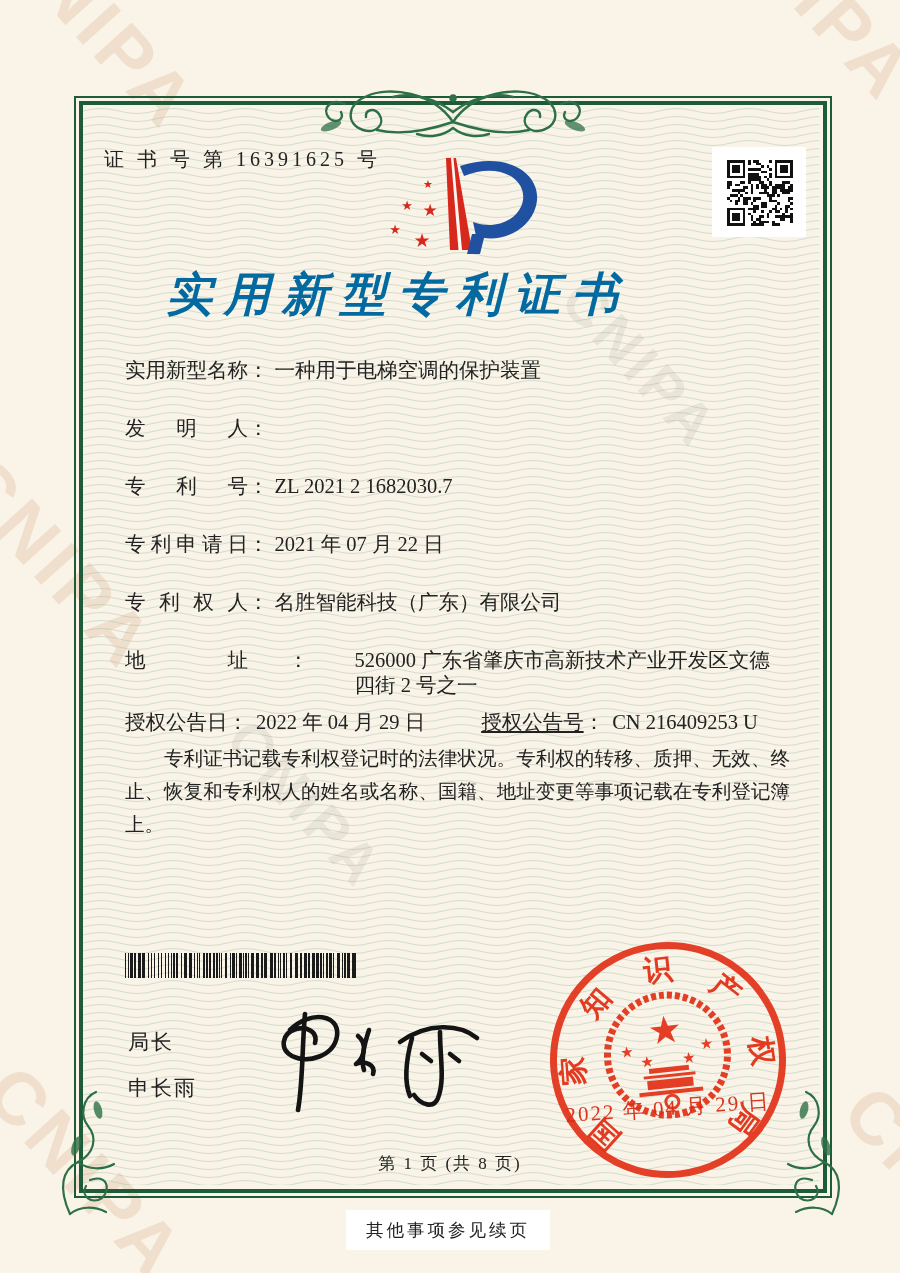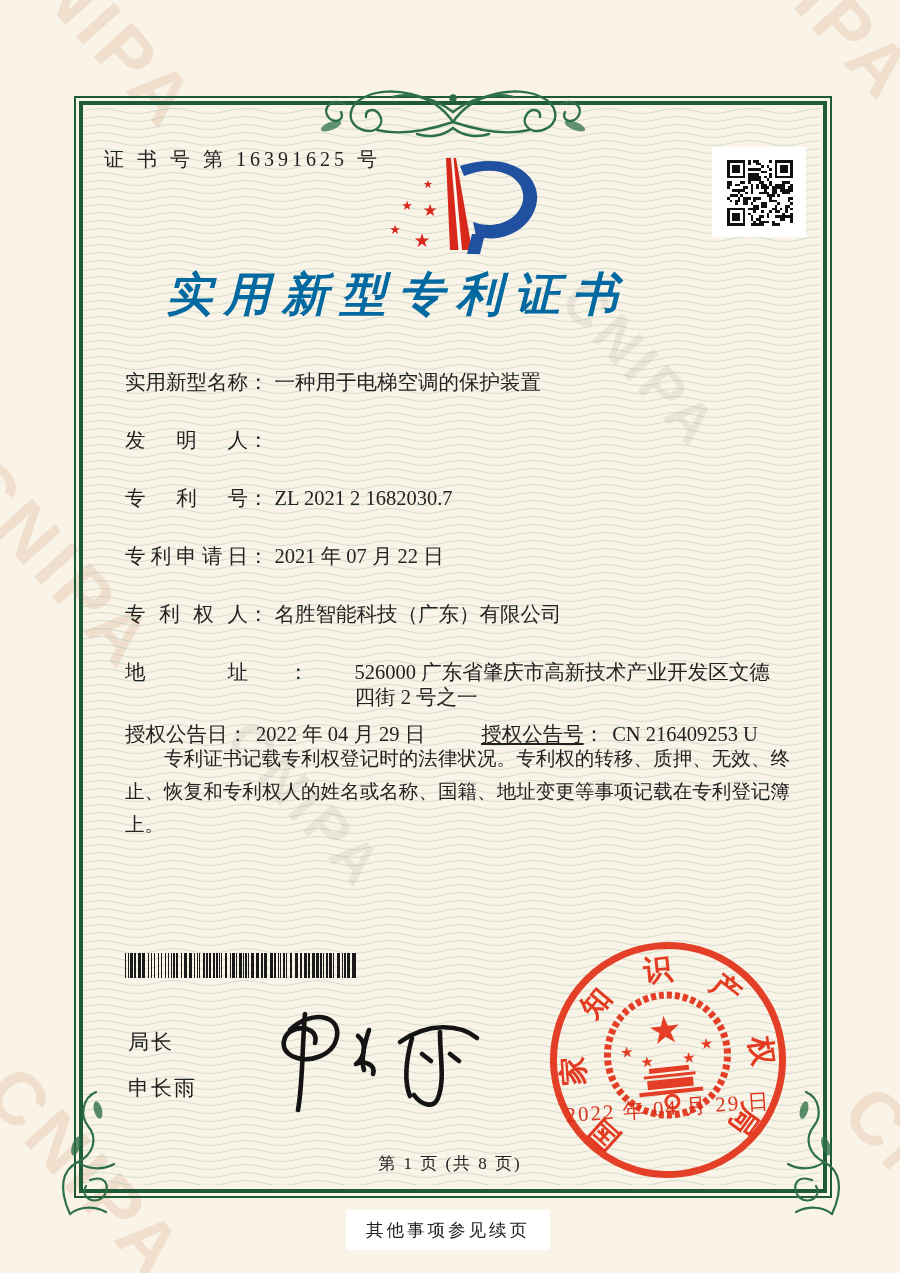--- a/index.html
+++ b/index.html
@@ -25,21 +25,21 @@
   #cert-no{position:absolute;left:104px;top:146px;font-size:20px;letter-spacing:4px;
       color:#222;z-index:4;}
   #logo{position:absolute;left:372px;top:150px;z-index:4;}
   #qr-box{position:absolute;left:712px;top:147px;width:94px;height:90px;background:#fff;z-index:4;}
   #qr{position:absolute;left:727px;top:160px;z-index:5;}
 
   #title{position:absolute;left:0;top:264px;width:796px;text-align:center;
       font-size:46px;font-weight:bold;letter-spacing:12px;color:#0369a1;z-index:4;font-style:italic;}
 
   
-  #fields{position:absolute;left:125px;top:370px;width:665px;z-index:4;font-size:20.5px;color:#222;}
+  #fields{position:absolute;left:125px;top:358px;width:665px;z-index:4;font-size:20.5px;color:#222;}
   .frow{display:flex;margin-bottom:33px;line-height:25px;}
   .flabel{display:inline-block;width:123px;text-align:justify;text-align-last:justify;flex:0 0 auto;}
   .fcolon{flex:0 0 auto;}
   .fvalue{flex:1;margin-left:6px;}
   .frow.addr{margin-bottom:12px;gap:40px;}
   .frow.grant{display:block;}
   .grant .flabel{width:auto;text-align:left;text-align-last:auto;}
   .grant .g2{margin-left:56px;text-decoration:underline;}
   .grant .fvalue-inline{margin-left:8px;}
 

